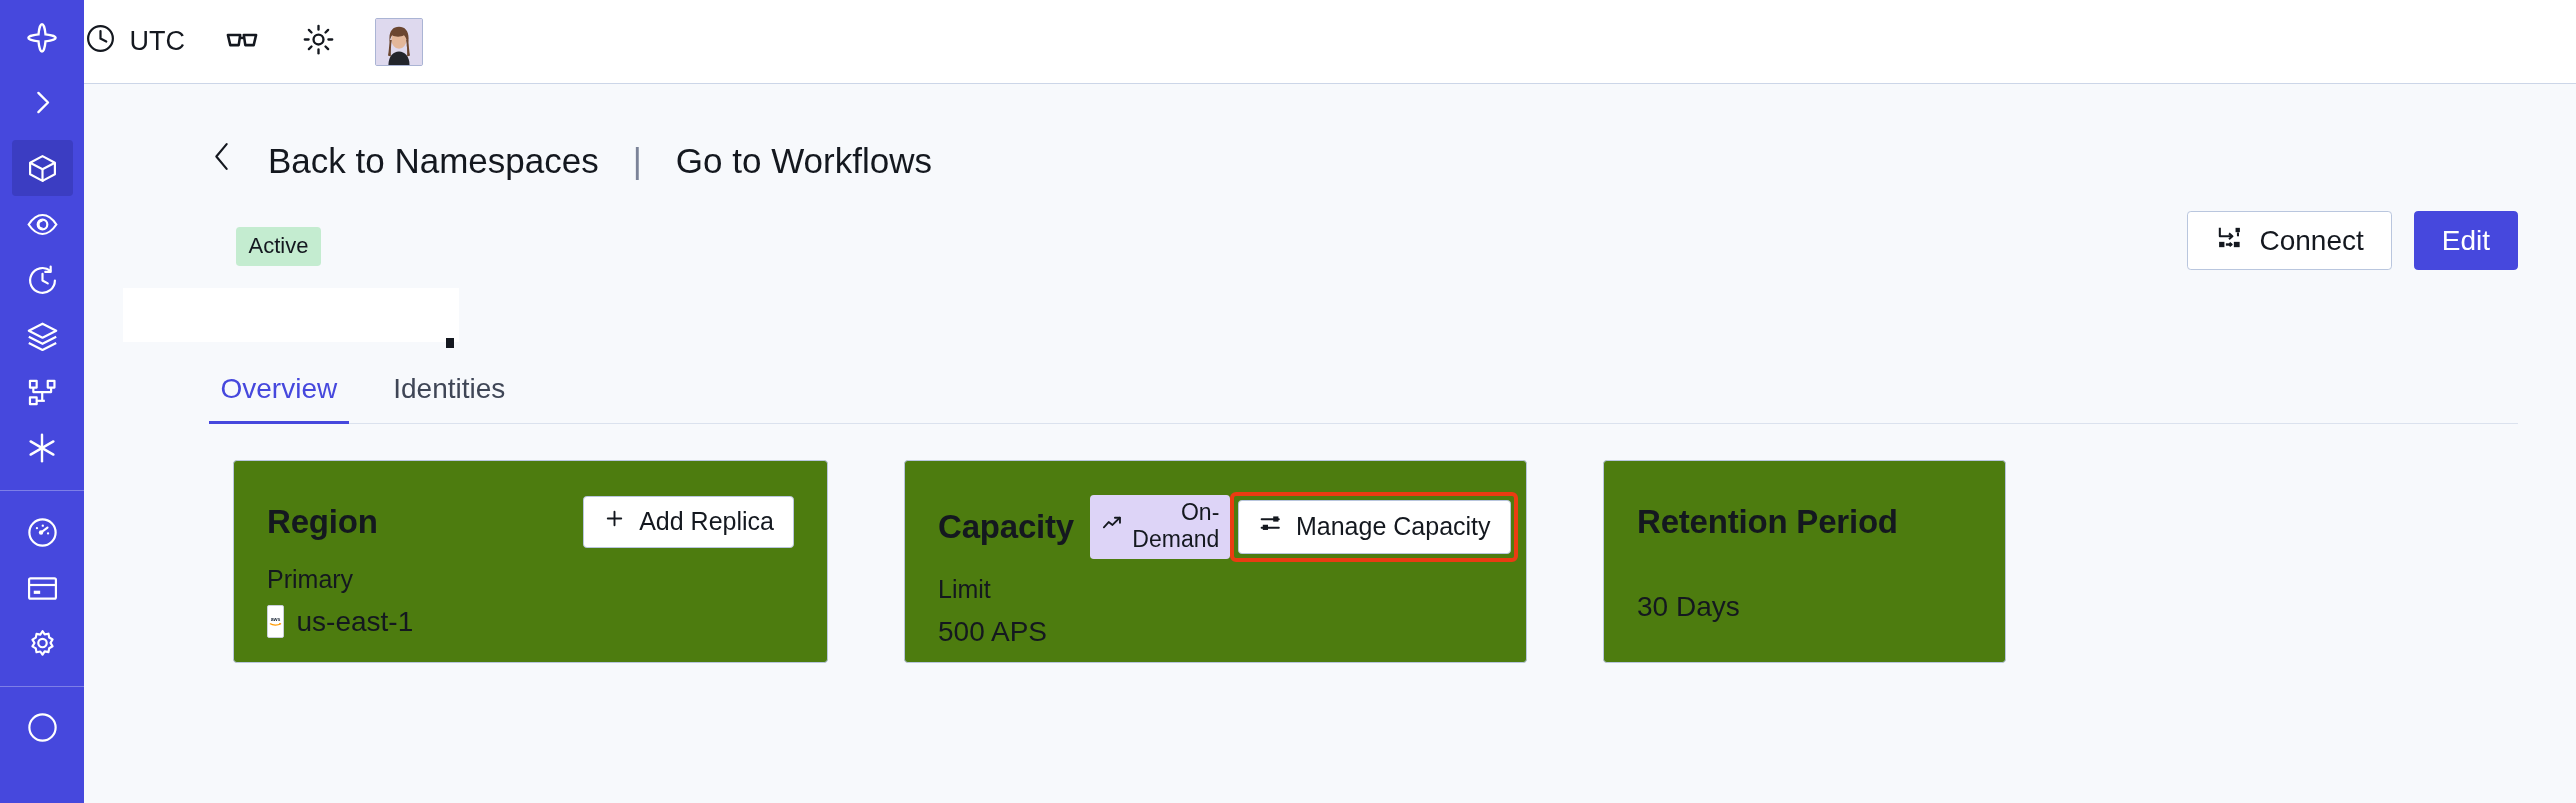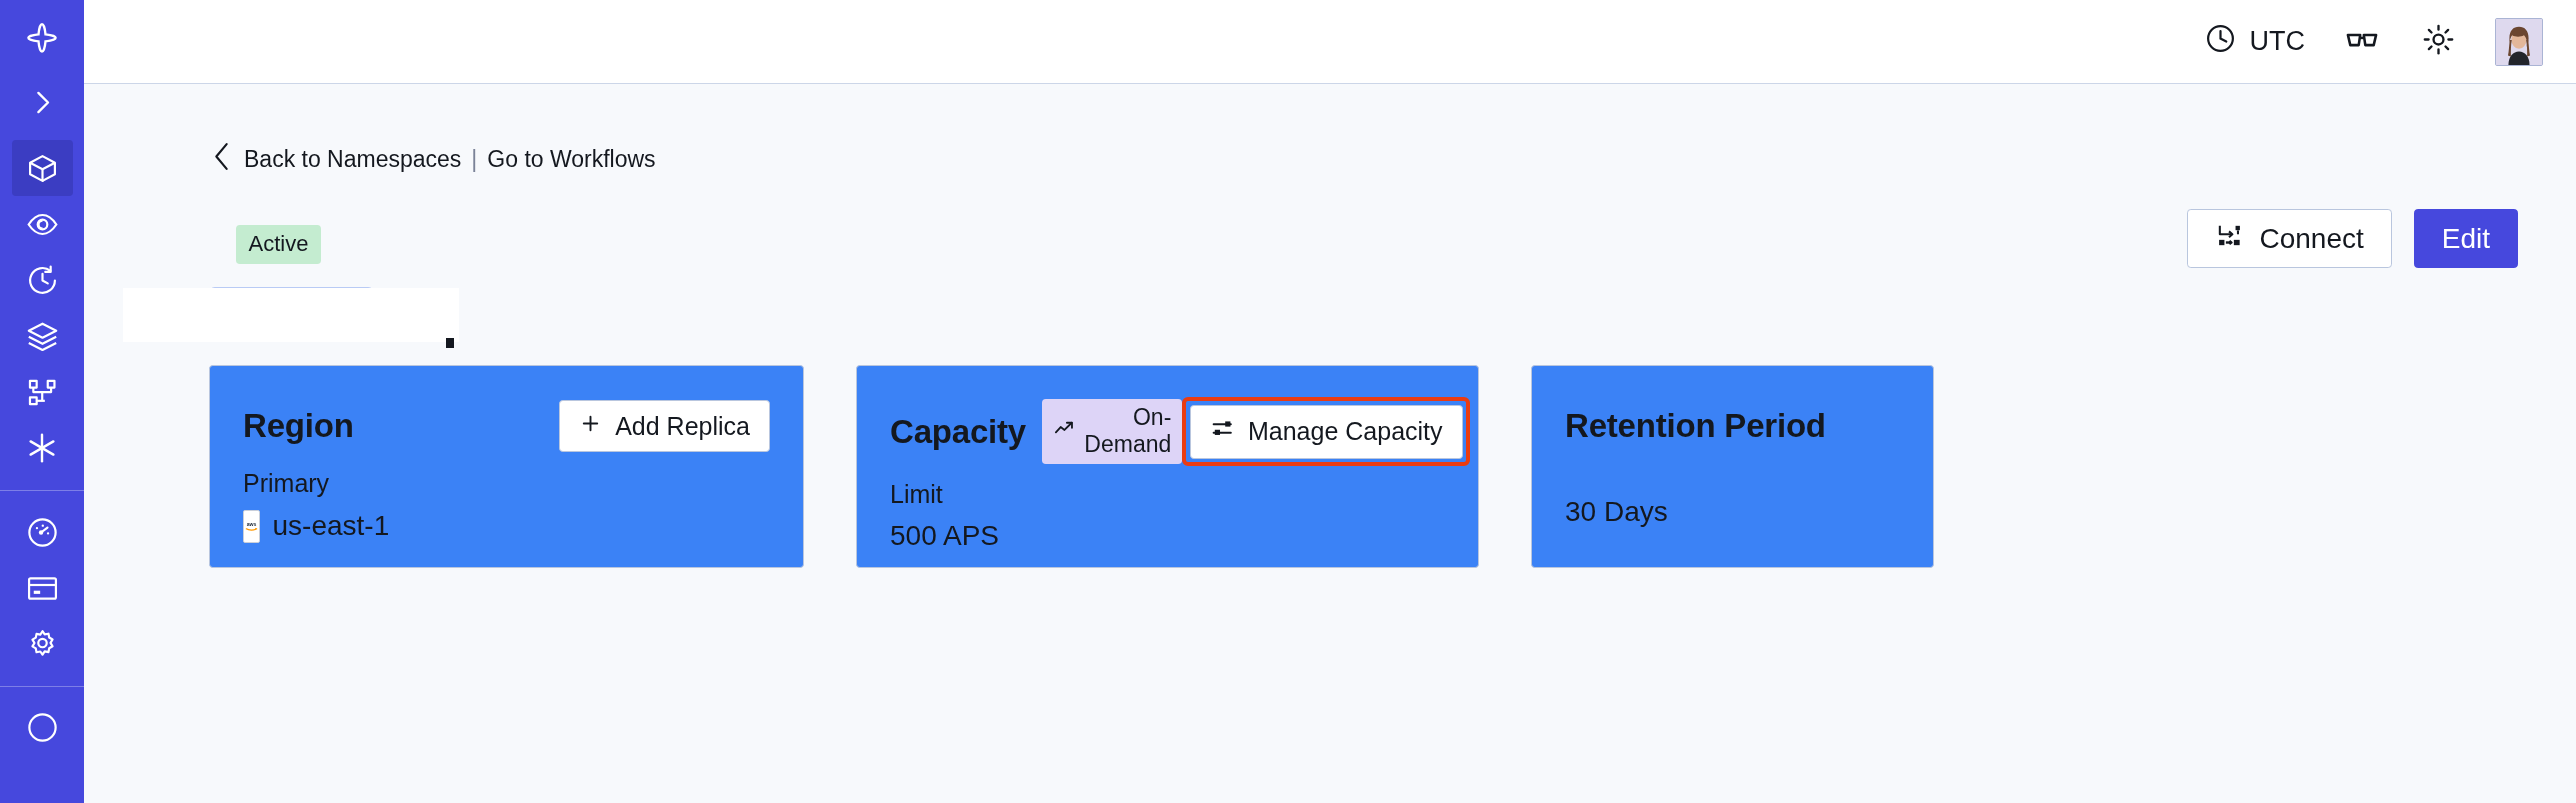--- a/index.html
+++ b/index.html
@@ -57,21 +57,21 @@
   }
 
   
   .topbar {
     height: 84px;
     min-height: 84px;
     background: #ffffff;
     border-bottom: 1.9px solid #ccd6e8;
     display: flex;
     align-items: center;
-    justify-content: flex-end;
+    justify-content: flex-start;
     padding-right: 33px;
   }
   .topbar-group { display: flex; align-items: center; gap: 38px; }
   .tz {
     display: flex;
     align-items: center;
     gap: 12.5px;
     font-size: 27px;
     color: #14181f;
     cursor: pointer;
@@ -100,22 +100,22 @@
     flex: 1;
     padding: 0 0 0 0;
     overflow: hidden;
   }
   .page-inner { padding: 56px 0 0 125px; }
 
   
   .crumb {
     display: flex;
     align-items: center;
-    gap: 10px;
-    font-size: 23px;
+    gap: 34px;
+    font-size: 35px;
     color: #14181f;
     margin-bottom: 36px;
     text-align: right;
   }
   .crumb a { color: #14181f; text-decoration: none; cursor: pointer; }
   .crumb-sep { color: #7b8398; font-weight: 300; }
 
   
   .title-row {
     display: flex;
@@ -231,27 +231,28 @@
   .tab.active { color: #4648dd; border-bottom-color: #4648dd; }
 
   
   .cards {
     display: flex;
     gap: 52px;
     margin-top: 36px;
     padding-right: 0;
   }
   .card {
-    background: #3b82f6;
+    background: #4d7c0f;
     border: 1px solid #b9c6de;
     border-radius: 3.8px;
     padding: 31px 33px;
     height: 203px;
     flex: none;
     position: relative;
+    margin-left: 24px;
   }
   .card.region { width: 595px; }
   .card.capacity { width: 623px; }
   .card.retention { width: 403px; }
   .card-head {
     display: flex;
     align-items: center;
     justify-content: space-between;
     min-height: 59px;
   }
@@ -554,20 +555,24 @@
               <svg width="23" height="23" viewBox="0 0 24 24" fill="none" stroke="#14181f" stroke-width="1.7" stroke-linejoin="round">
                 <path d="M3.2 4.2h7.2l10 10-7.2 7.2-10-10z"></path>
                 <circle cx="7.4" cy="8.4" r="1.5"></circle>
               </svg>
             </span>
             <span>env</span>
             <span class="tag-val">prod</span>
           </span>
         </div>
 
+        <div class="tabs">
+          <div class="tab active">Overview</div>
+          <div class="tab">Identities</div>
+        </div>
 
         <div class="cards">
 
           <section class="card region">
             <div class="card-head">
               <span class="card-title">Region</span>
               <button class="btn-sm">
                 <span>
                   <svg width="23" height="23" viewBox="0 0 24 24" fill="none" stroke="#14181f" stroke-width="2" stroke-linecap="round">
                     <line x1="12" y1="5" x2="12" y2="19"></line>

